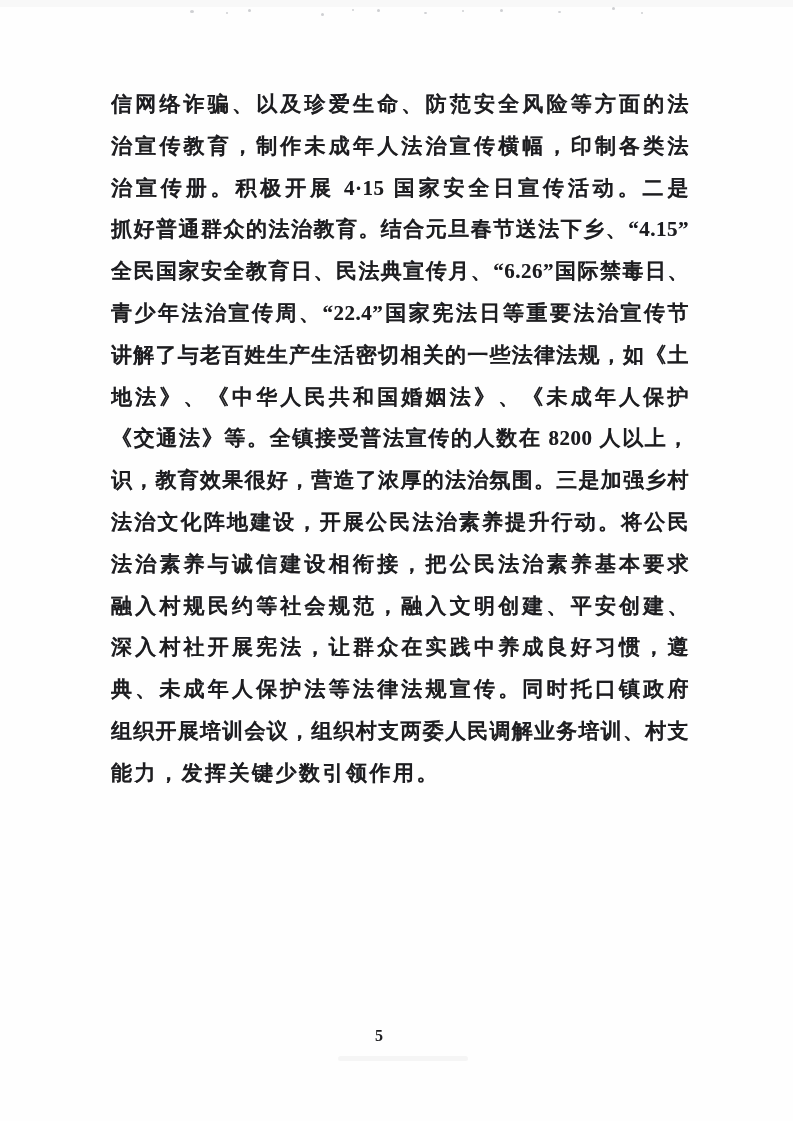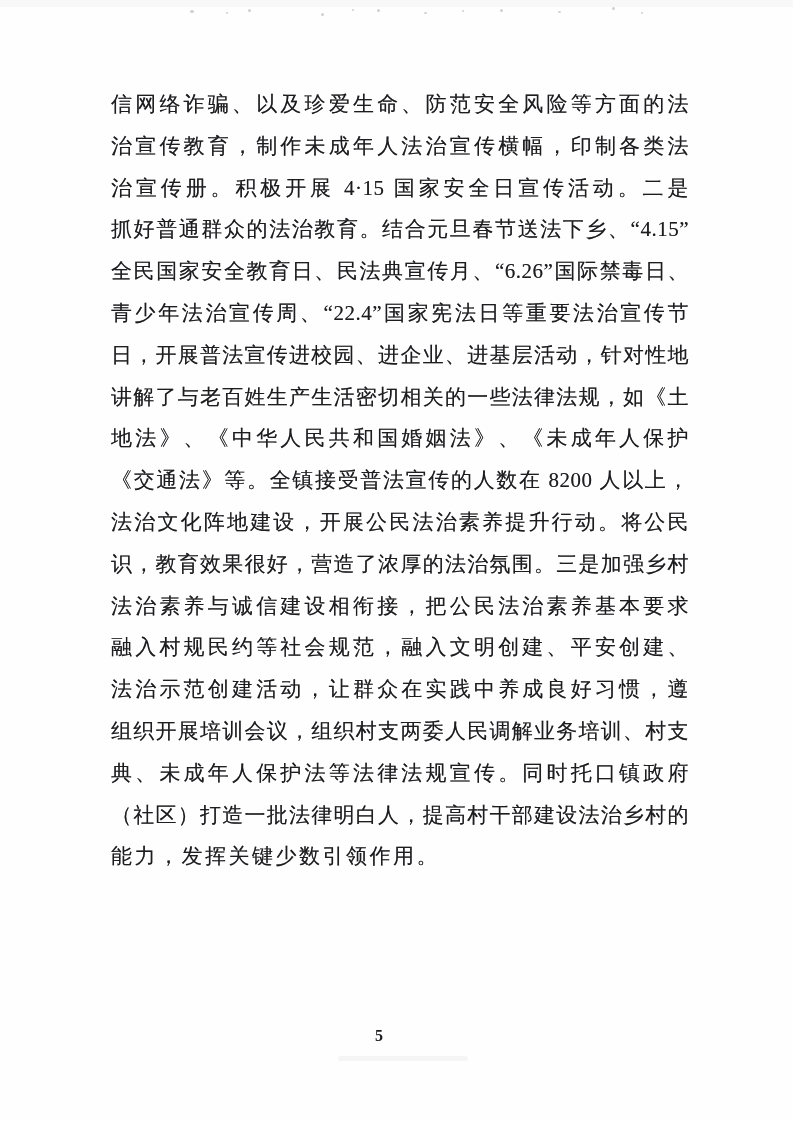--- a/index.html
+++ b/index.html
@@ -37,20 +37,21 @@
     position: absolute;
     background: rgba(40, 40, 50, 0.045);
     border-radius: 3px;
   }
   
   .text-block {
     position: absolute;
     left: 111px;
     top: 84px;
     width: 578px;
+    font-weight: bold;
   }
   .line {
     font-size: 21px;
     color: var(--text-color, #1d1d20);
     height: 41.8px;
     line-height: 41.8px;
     text-align: justify;
     text-align-last: justify;
     overflow: hidden;
     letter-spacing: 0.5px;
@@ -95,32 +96,30 @@
     <span class="speck" style="left:641px;top:12px;width:2px;height:2px;"></span>
   </div>
 
   <div class="text-block">
       <div class="line">信网络诈骗、以及珍爱生命、防范安全风险等方面的法</div>
       <div class="line">治宣传教育，制作未成年人法治宣传横幅，印制各类法</div>
       <div class="line">治宣传册。积极开展 4·15 国家安全日宣传活动。二是</div>
       <div class="line">抓好普通群众的法治教育。结合元旦春节送法下乡、“4.15”</div>
       <div class="line">全民国家安全教育日、民法典宣传月、“6.26”国际禁毒日、</div>
       <div class="line">青少年法治宣传周、“22.4”国家宪法日等重要法治宣传节</div>
-      <div class="line">日，开展普法宣传进校园、进企业、进基层活动，针对性地</div>
       <div class="line">讲解了与老百姓生产生活密切相关的一些法律法规，如《土</div>
       <div class="line">地法》、《中华人民共和国婚姻法》、《未成年人保护法》、</div>
       <div class="line">《交通法》等。全镇接受普法宣传的人数在 8200 人以上，</div>
+      <div class="line">识，教育效果很好，营造了浓厚的法治氛围。三是加强乡村</div>
       <div class="line">法治文化阵地建设，开展公民法治素养提升行动。将公民</div>
-      <div class="line">识，教育效果很好，营造了浓厚的法治氛围。三是加强乡村</div>
       <div class="line">法治素养与诚信建设相衔接，把公民法治素养基本要求</div>
       <div class="line">融入村规民约等社会规范，融入文明创建、平安创建、</div>
-      <div class="line">法治示范创建活动，让群众在实践中养成良好习惯，遵</div>
+      <div class="line">深入村社开展宪法，让群众在实践中养成良好习惯，遵</div>
+      <div class="line">典、未成年人保护法等法律法规宣传。同时托口镇政府</div>
       <div class="line">组织开展培训会议，组织村支两委人民调解业务培训、村支</div>
-      <div class="line">典、未成年人保护法等法律法规宣传。同时托口镇政府</div>
-      <div class="line">（社区）打造一批法律明白人，提高村干部建设法治乡村的</div>
       <div class="line last">能力，发挥关键少数引领作用。</div>
     </div>
 
   <div class="smudge" style="left:338px;top:1056px;width:130px;height:5px;"></div>
 
   <div class="page-number">5</div>
 
 </div>
 
 </body></html>

